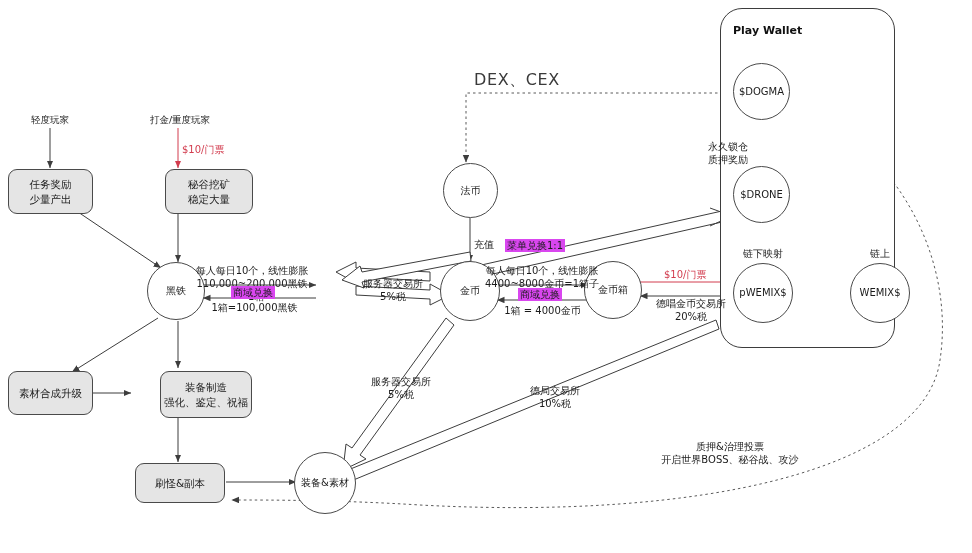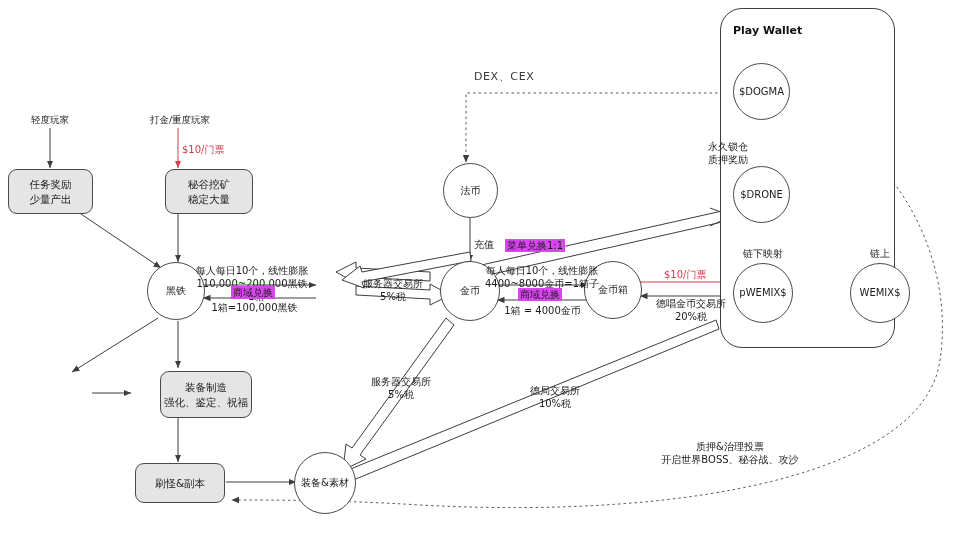--- a/index.html
+++ b/index.html
@@ -57,21 +57,21 @@
   }
   .lbl {
     position: absolute;
     font-size: 10px;
     color: #1b1b1b;
     line-height: 1.3;
     white-space: pre;
     text-align: center;
   }
   .lbl.red { color: #d23c4e; }
-  .lbl.big { font-size: 11px; letter-spacing: 0.6px; color: #3a3a3a;}
+  .lbl.big { font-size: 16px; letter-spacing: 0.6px; color: #3a3a3a;}
   .lbl.chip {
     background: #d946ef;
     padding: 0 2px;
   }
   .plain {
     position: absolute;
     font-size: 9.5px;
     color: #1b1b1b;
     text-align: center;
     white-space: pre;
@@ -156,20 +156,21 @@
 
   <div class="plain" style="left: 8px; top: 114px; width: 84px; white-space: pre-line;">轻度玩家</div>
   <div class="plain" style="left: 132px; top: 114px; width: 96px; white-space: pre-line;">打金/重度玩家</div>
 
   <div class="lbl red" style="left: 182px; top: 143px; white-space: pre-line;">$10/门票</div>
 
   <div class="node rectnode" style="left:8px; top:169px; width:85px; height:45px; white-space:pre-line;">任务奖励
 少量产出</div>
   <div class="node rectnode" style="left:135px; top:169px; width:88px; height:45px; white-space:pre-line;margin-left:30px;">秘谷挖矿
 稳定大量</div>
+  <div class="node rectnode" style="left: 8px; top: 371px; width: 85px; height: 44px; white-space: pre-line;">素材合成升级</div>
   <div class="node rectnode" style="left:132px; top:371px; width:92px; height:47px; white-space:pre-line;margin-left:28px;">装备制造
 强化、鉴定、祝福</div>
   <div class="node rectnode" style="left: 135px; top: 463px; width: 90px; height: 40px; white-space: pre-line;">刷怪&amp;副本</div>
 
   <div class="node circnode" style="left:147px; top:262px; width:58px; height:58px;">黑铁</div>
   <div class="node circnode" style="left:440px; top:261px; width:60px; height:60px;">金币</div>
   <div class="node circnode" style="left:584px; top:261px; width:58px; height:58px;">金币箱</div>
   <div class="node circnode" style="left:443px; top:163px; width:55px; height:55px;">法币</div>
   <div class="node circnode" style="left:294px; top:452px; width:62px; height:62px;">装备&amp;素材</div>
 

